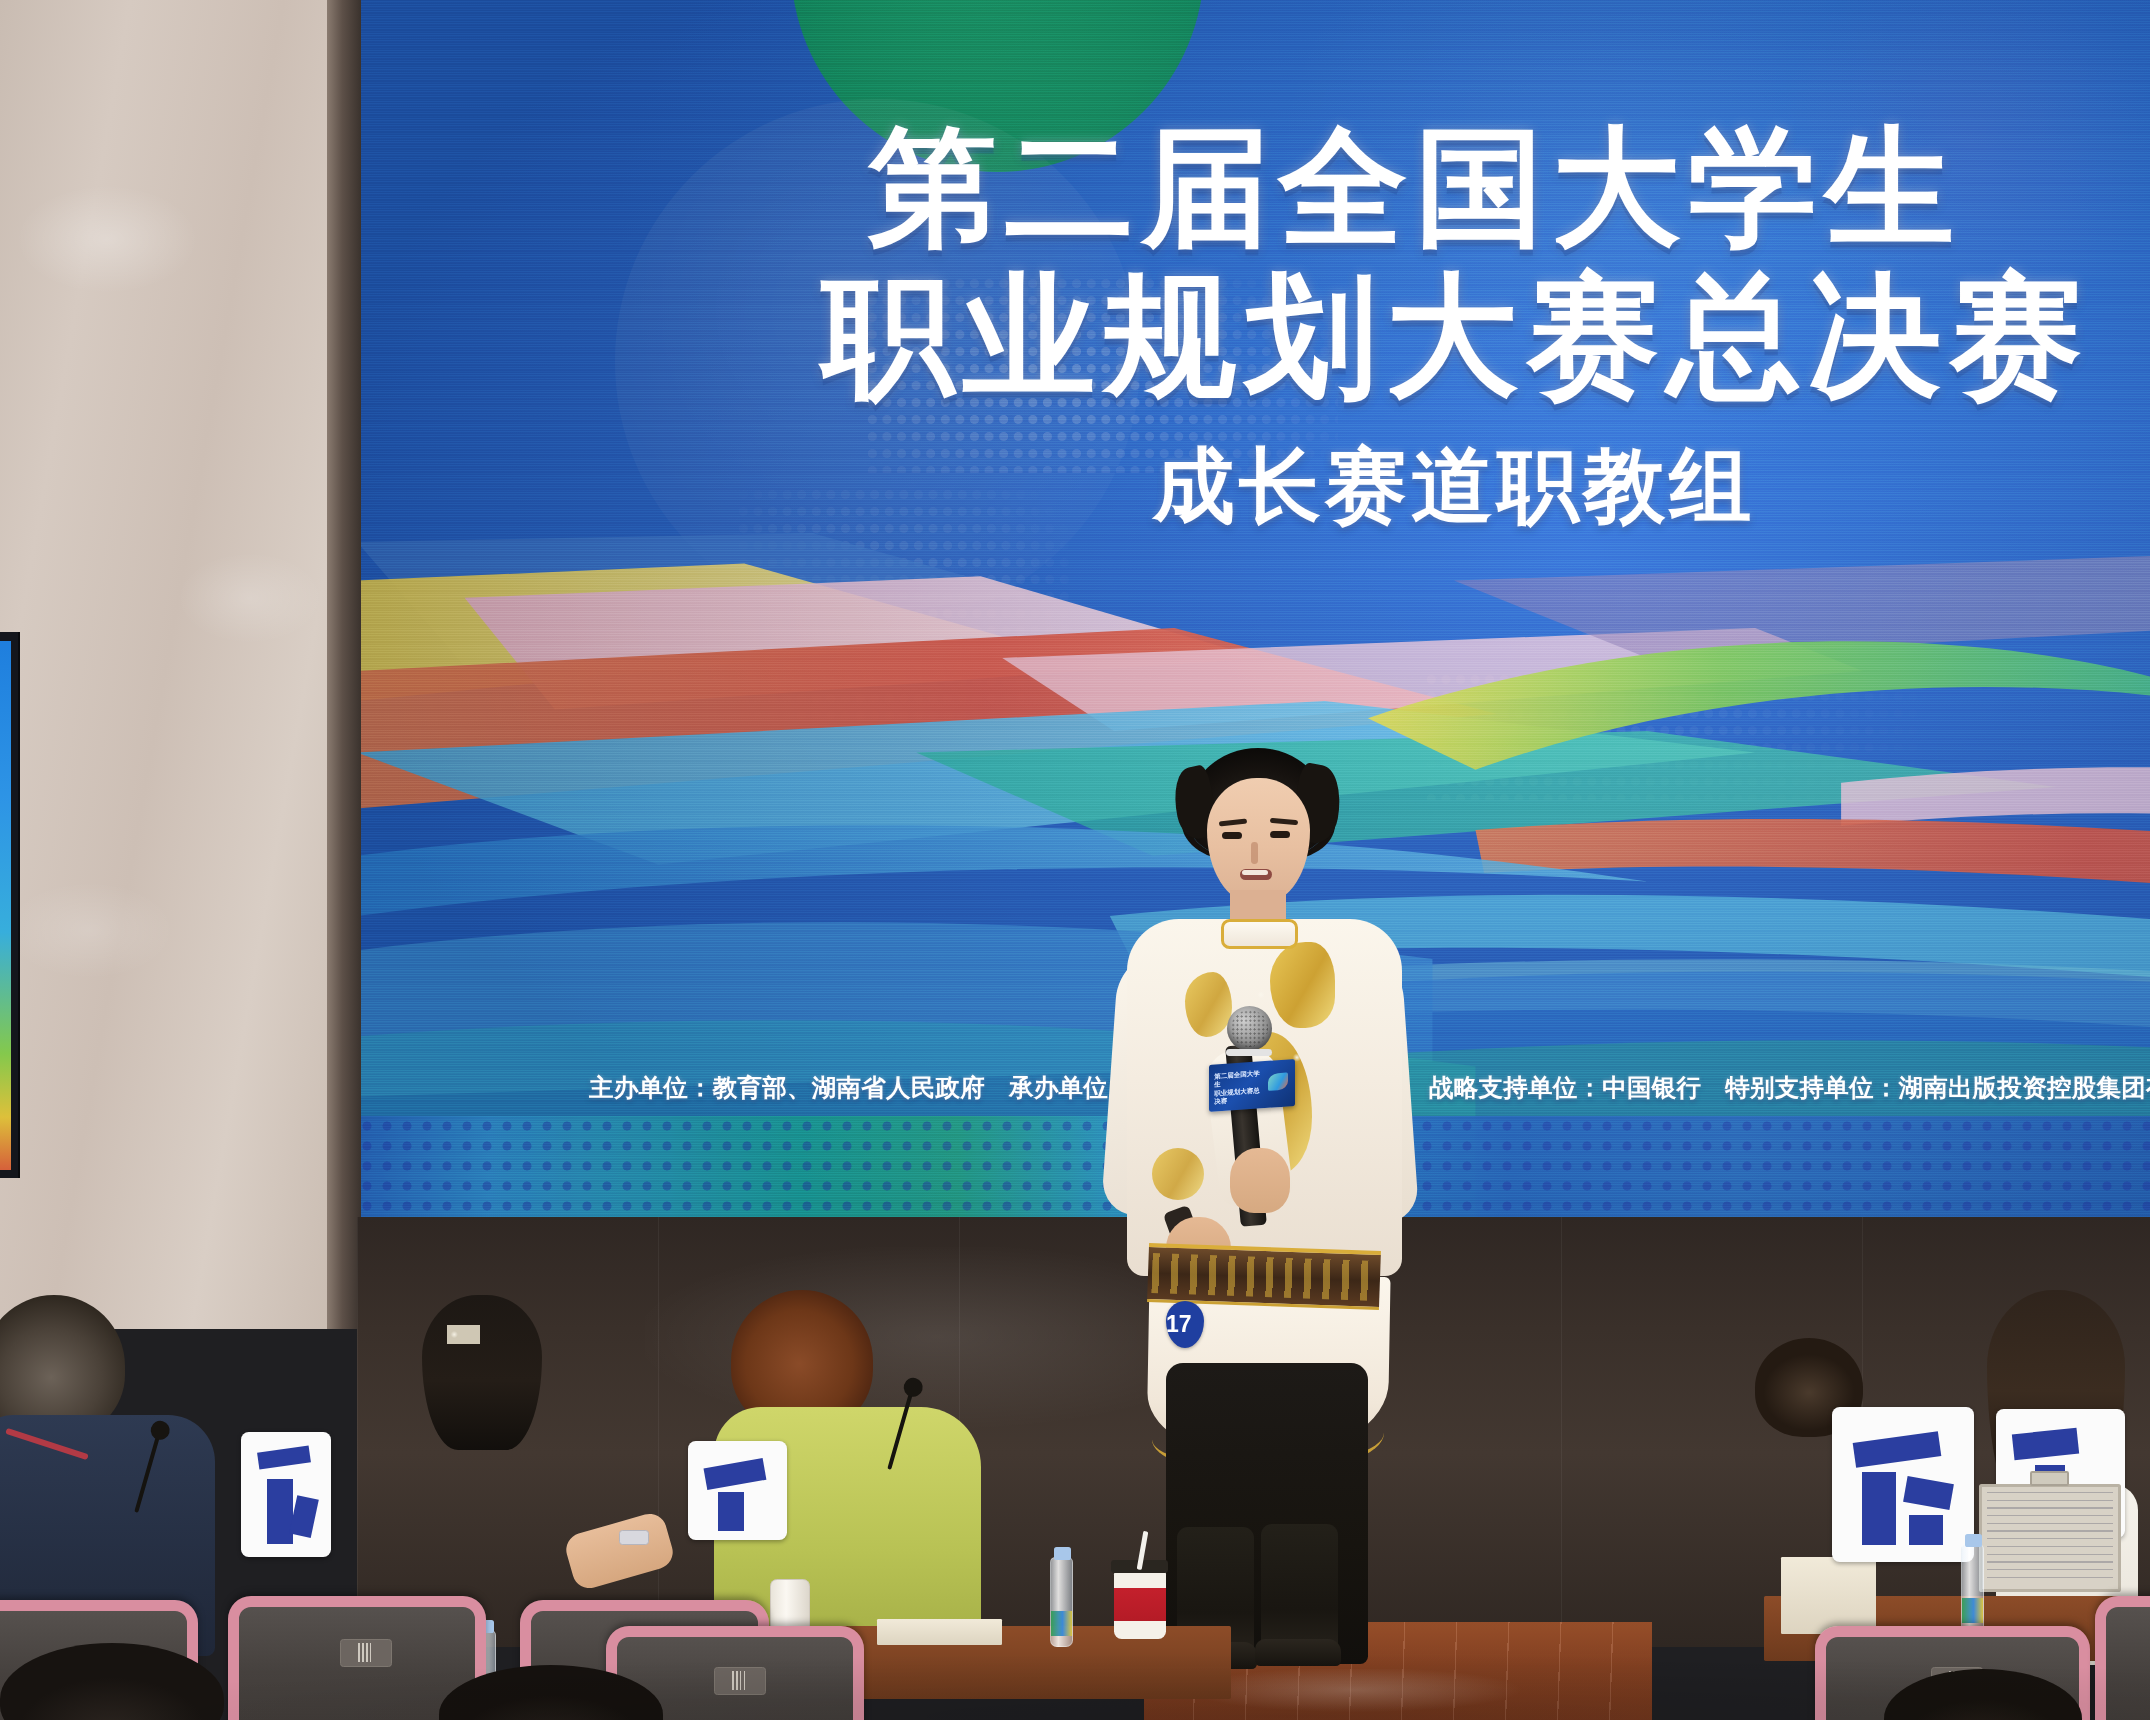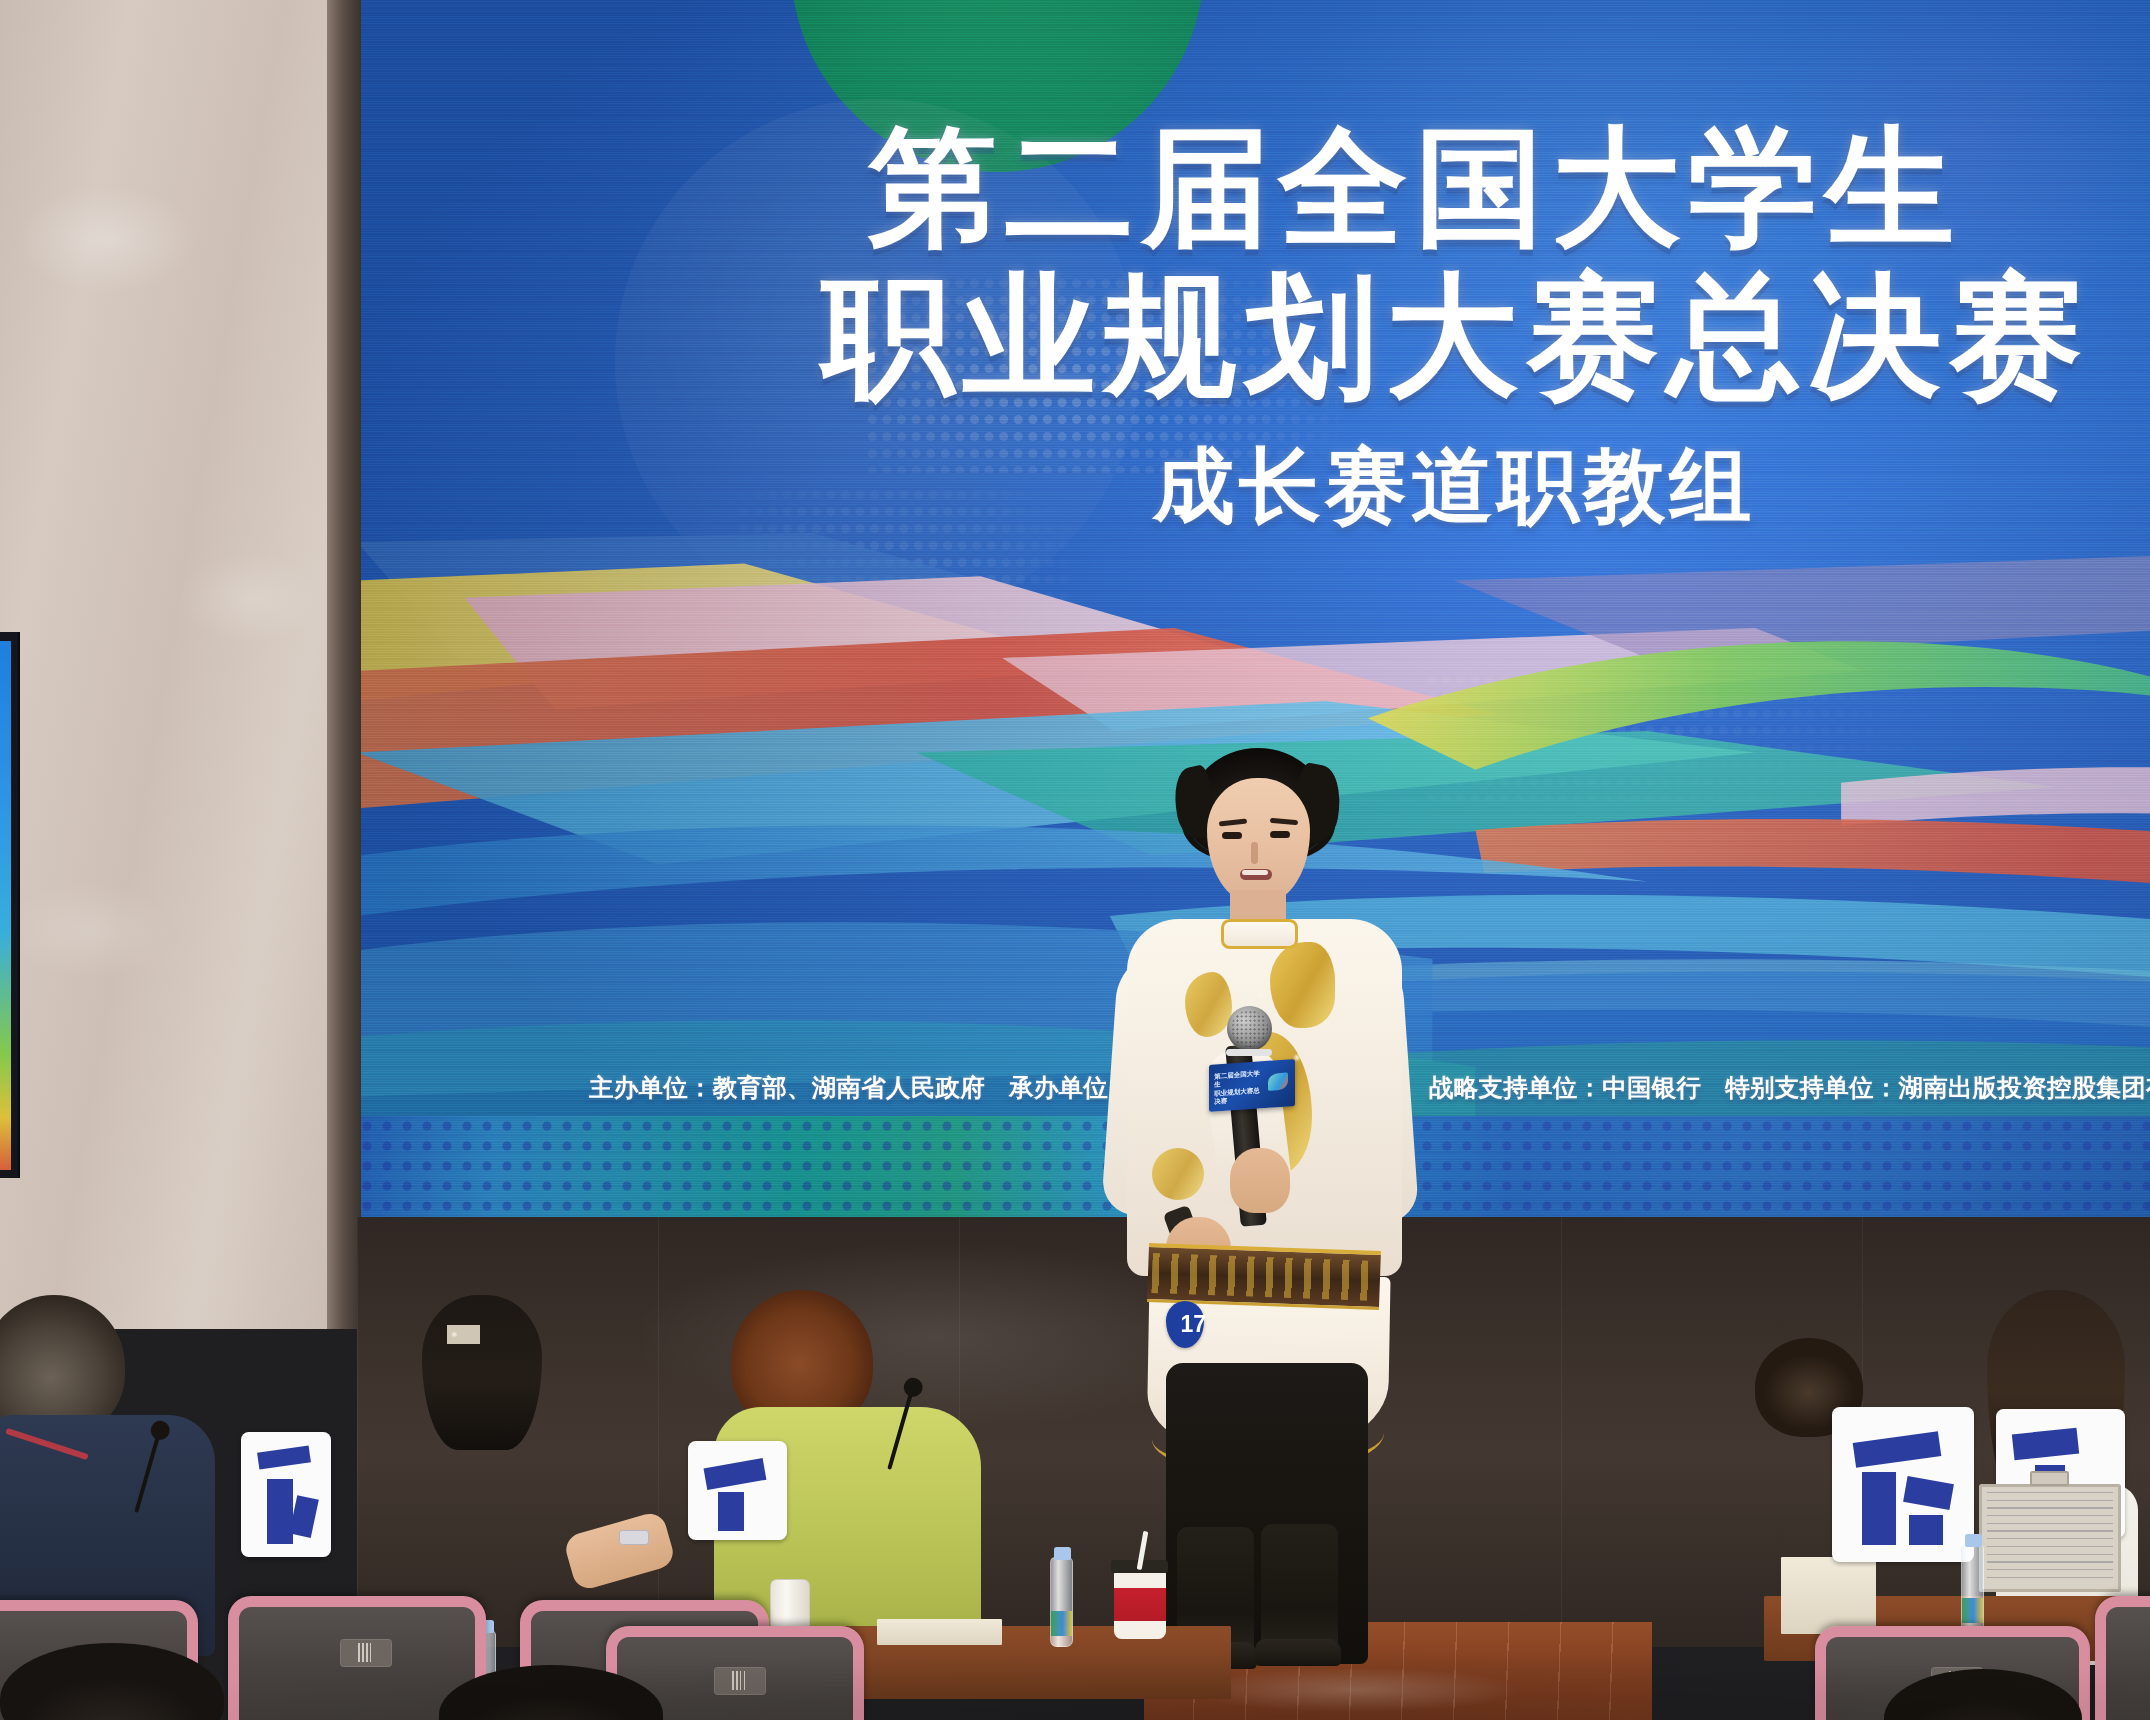--- a/index.html
+++ b/index.html
@@ -288,21 +288,21 @@
     position:absolute;left:51px;top:658px;width:232px;height:60px;
     border-bottom:7.7px solid rgba(214,170,56,.9);
     border-radius:0 0 50% 40%/0 0 60% 50%;
   }
   .sp-badge{
     position:absolute;left:65px;top:553px;width:38px;height:47px;
     background:#1f3fa0;border-radius:50% 50% 50% 50%/42% 42% 58% 58%;
     box-shadow:0 1.3px 3.4px rgba(0,0,0,.3);
   }
   .sp-badge-num{
-    position:absolute;left:0;top:12px;width:40px;text-align:right;
+    position:absolute;left:0;top:12px;width:40px;text-align:left;
     color:#fff;font-size:23px;font-weight:700;line-height:1;
   }
   .sp-legs{
     position:absolute;left:65px;top:615px;width:202px;height:301px;
     background:linear-gradient(180deg,#1d1a17 0%,#17140f 60%,#110f0c 100%);
     border-radius:17px 17px 7.7px 7.7px;
   }
   .sp-boot{
     position:absolute;width:77px;height:142px;
     background:linear-gradient(180deg,#232019 0%,#191611 60%,#2a251e 100%);

